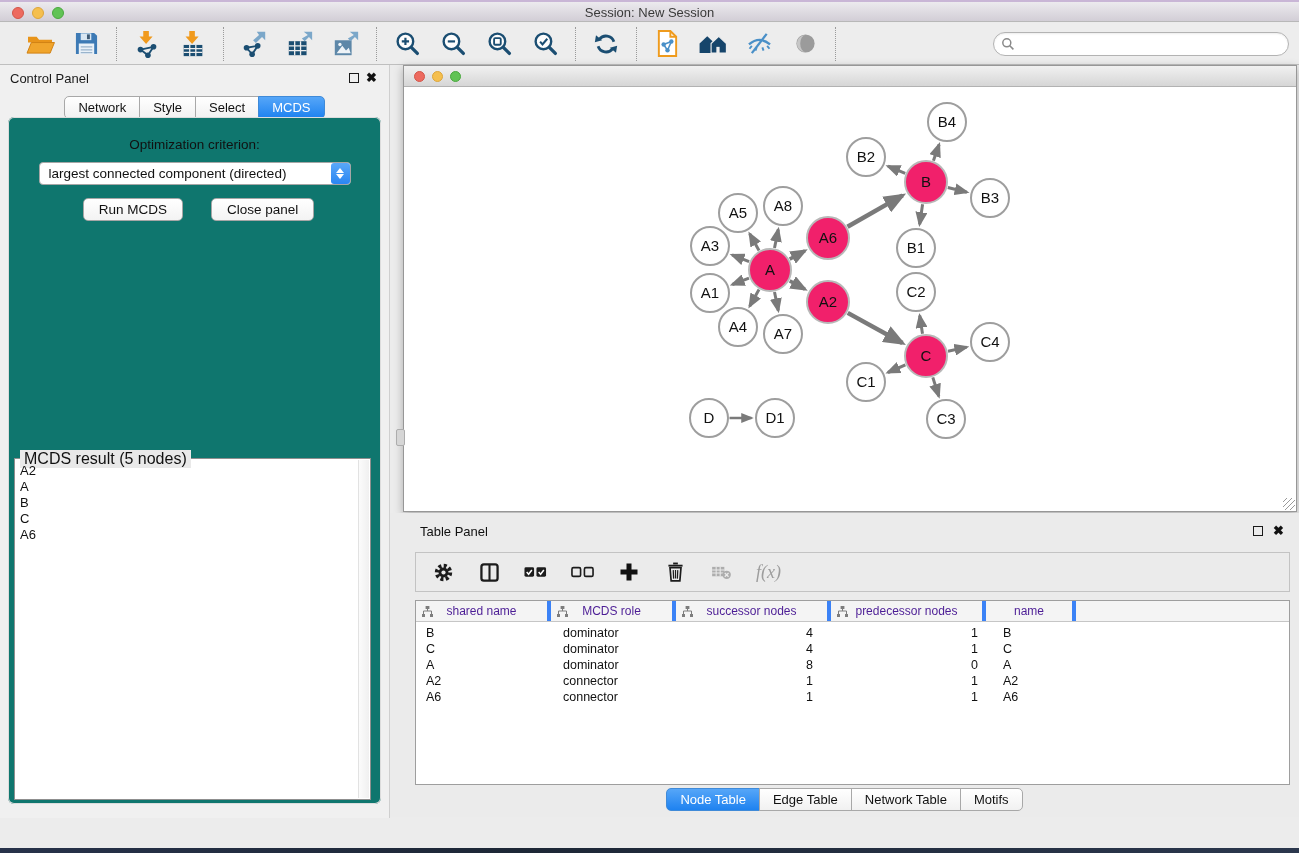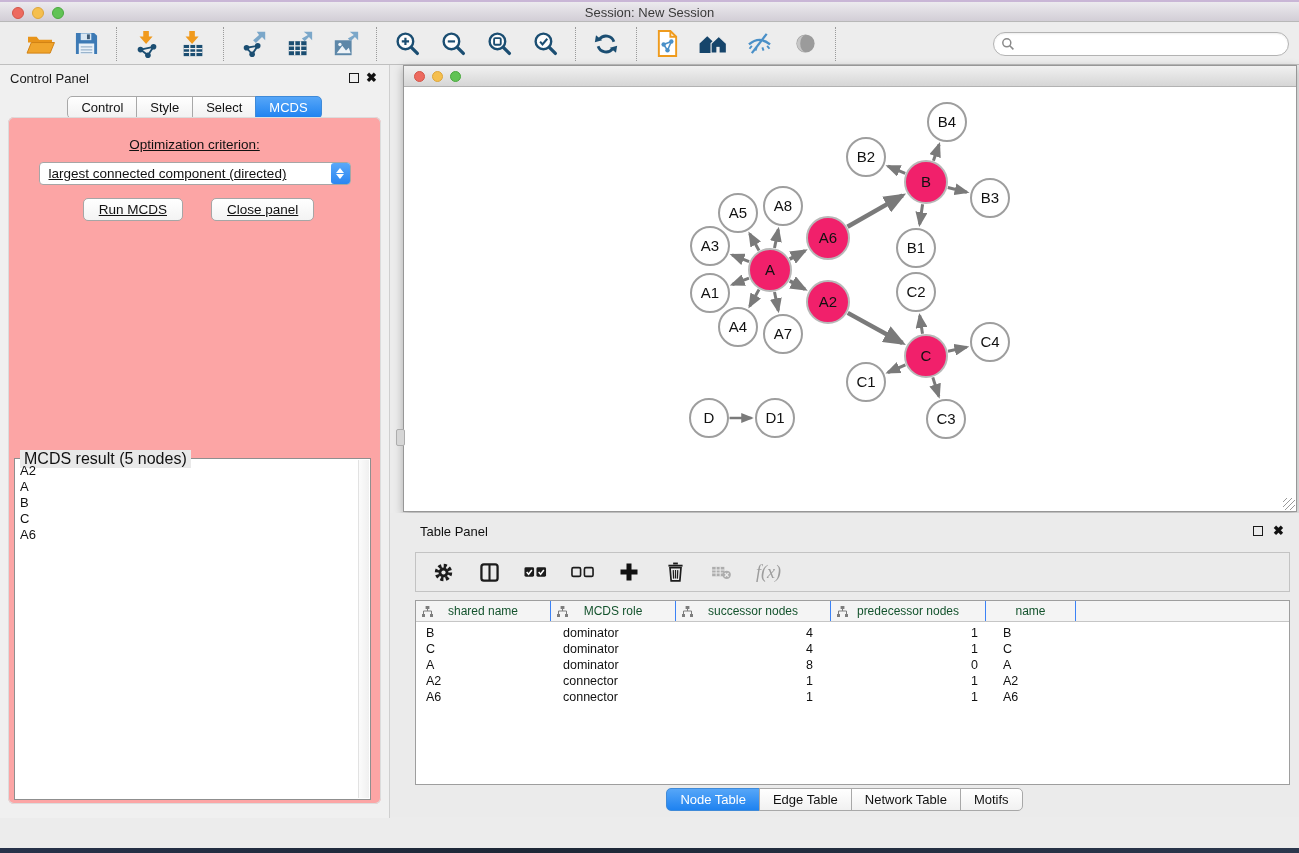--- a/index.html
+++ b/index.html
@@ -44,21 +44,21 @@
   .cp-float { right:30px; } .cp-close { right:12px; }
 
   .seg-tabs { position:absolute; left:0; right:0; top:31px; display:flex; justify-content:center; }
   .seg-tab { font-size:13px; padding:3px 13px; background:linear-gradient(#ffffff,#f1f1f1);
     border:1px solid #a8a8a8; margin-left:-1px; color:#111; }
   .seg-tab:first-child { border-radius:5px 0 0 5px; margin-left:0; }
   .seg-tab:last-child { border-radius:0 5px 5px 0; }
   .seg-tab.active { background:linear-gradient(#56a6f8,#1e82f0); color:#fff; border-color:#3f8ad8; }
 
   .cp-content { position:absolute; left:8px; right:8px; top:52px; bottom:14px;
-    background:#fca5a5; border-radius:6px; box-shadow:inset 0 0 0 1px #dcdcdc;text-decoration:underline; }
+    background:#0f766e; border-radius:6px; box-shadow:inset 0 0 0 1px #dcdcdc; }
   .opt-label { text-align:center; padding-top:20px; font-size:13.5px; color:#111; }
   .dropdown { position:relative; width:312px; height:23px; margin:10px auto 0; background:#fff;
     border:1px solid #a6a6a6; border-radius:4px; font-size:13.5px; line-height:21px;
     padding-left:9px; }
   .stepper { position:absolute; right:0; top:0; width:19px; height:21px; border-radius:3px;
     background:linear-gradient(#5aa8f8,#2a86f2); display:flex; flex-direction:column;
     align-items:center; justify-content:center; gap:1px; }
   .chev { width:0; height:0; border-left:4px solid transparent; border-right:4px solid transparent; }
   .chev.up { border-bottom:5px solid #fff; } .chev.dn { border-top:5px solid #fff; }
   .btn-row { display:flex; justify-content:center; gap:28px; margin-top:13px;padding-left:8px; }
@@ -99,21 +99,21 @@
   .tp-toolbar { position:absolute; left:25px; right:9px; top:39px; height:40px;
     background:#ebebeb; border:1px solid #c3c3c3; display:flex; align-items:center;
     gap:24px; padding-left:16px; }
   .tp-btn { display:flex; align-items:center; justify-content:center; min-width:22px; height:26px; }
   .fx-label { font-family:"Liberation Serif", serif; font-style:italic; font-size:18px; color:#9d9d9d; }
 
   .tp-table { position:absolute; left:25px; right:9px; top:87px; height:185px;
     background:#fff; border:1px solid #9e9e9e; overflow:hidden; }
   .thead { display:flex; height:21px; background:#f4f4f4; border-bottom:1px solid #c6c6c6; }
   .th { position:relative; display:flex; align-items:center; justify-content:center;
-    font-size:12px; color:#14532d; border-right:1px solid #3b82f6; }
+    font-size:12px; color:#4c1d95; border-right:4px solid #3b82f6; }
   .th .colicon { position:absolute; left:6px; top:5px; }
   .tbody .tr { display:flex; height:16px; align-items:center; font-size:12.5px; }
   .tbody { padding-top:3px; }
   .c0 { width:135px; padding-left:10px; } .c1 { width:125px; padding-left:12px; }
   .c2 { width:155px; text-align:right; padding-right:18px; }
   .c3 { width:155px; text-align:right; padding-right:8px; }
   .c4 { width:90px; padding-left:17px; }
   .tp-tabs { position:absolute; left:0; right:0; bottom:6px; display:flex; justify-content:center; }
 
   
@@ -322,21 +322,21 @@
     </div>
   </div>
 
   <div class="control-panel">
     <div class="panel-head">
       <span class="phtitle">Control Panel</span>
       <span class="float-ic cp-float"></span>
       <span class="close-ic cp-close">✖</span>
     </div>
     <div class="seg-tabs">
-        <span class="seg-tab">Control</span>
+        <span class="seg-tab">Network</span>
         <span class="seg-tab">Style</span>
         <span class="seg-tab">Select</span>
         <span class="seg-tab active">MCDS</span>
       </div>
     <div class="cp-content">
       <div class="opt-label">Optimization criterion:</div>
       <div class="dropdown">
         <span>largest connected component (directed)</span>
         <span class="stepper">
             <span class="chev up"></span>

